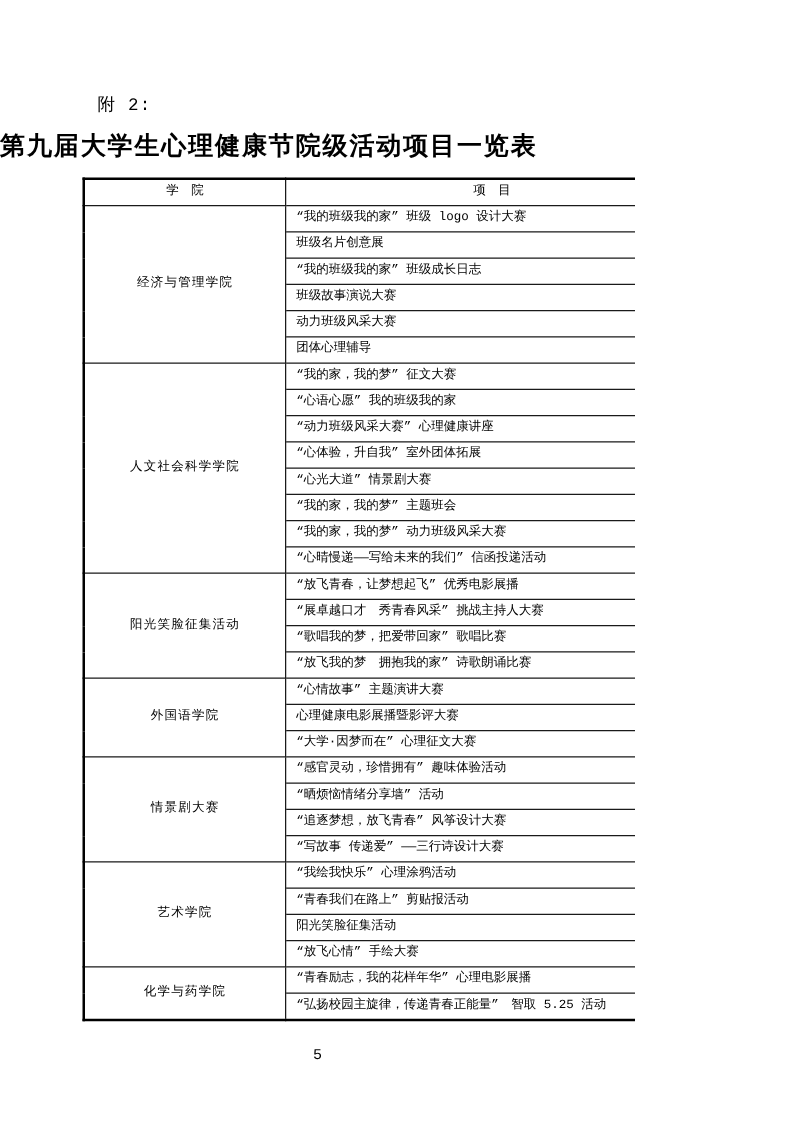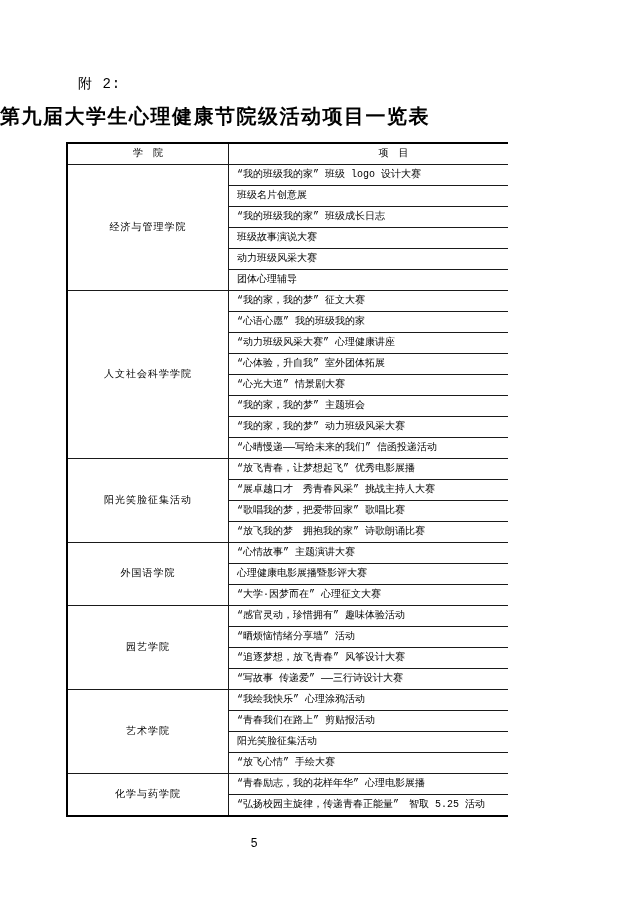--- a/index.html
+++ b/index.html
@@ -160,21 +160,21 @@
           <td class="college" rowspan="3">外国语学院</td>
           <td class="project">“心情故事” 主题演讲大赛</td>
         </tr>
         <tr>
           <td class="project">心理健康电影展播暨影评大赛</td>
         </tr>
         <tr>
           <td class="project">“大学·因梦而在” 心理征文大赛</td>
         </tr>
         <tr>
-          <td class="college" rowspan="4">园艺学院</td>
+          <td class="college" rowspan="4">情景剧大赛</td>
           <td class="project">“感官灵动，珍惜拥有” 趣味体验活动</td>
         </tr>
         <tr>
           <td class="project">“晒烦恼情绪分享墙” 活动</td>
         </tr>
         <tr>
           <td class="project">“追逐梦想，放飞青春” 风筝设计大赛</td>
         </tr>
         <tr>
           <td class="project">“写故事 传递爱” ——三行诗设计大赛</td>

